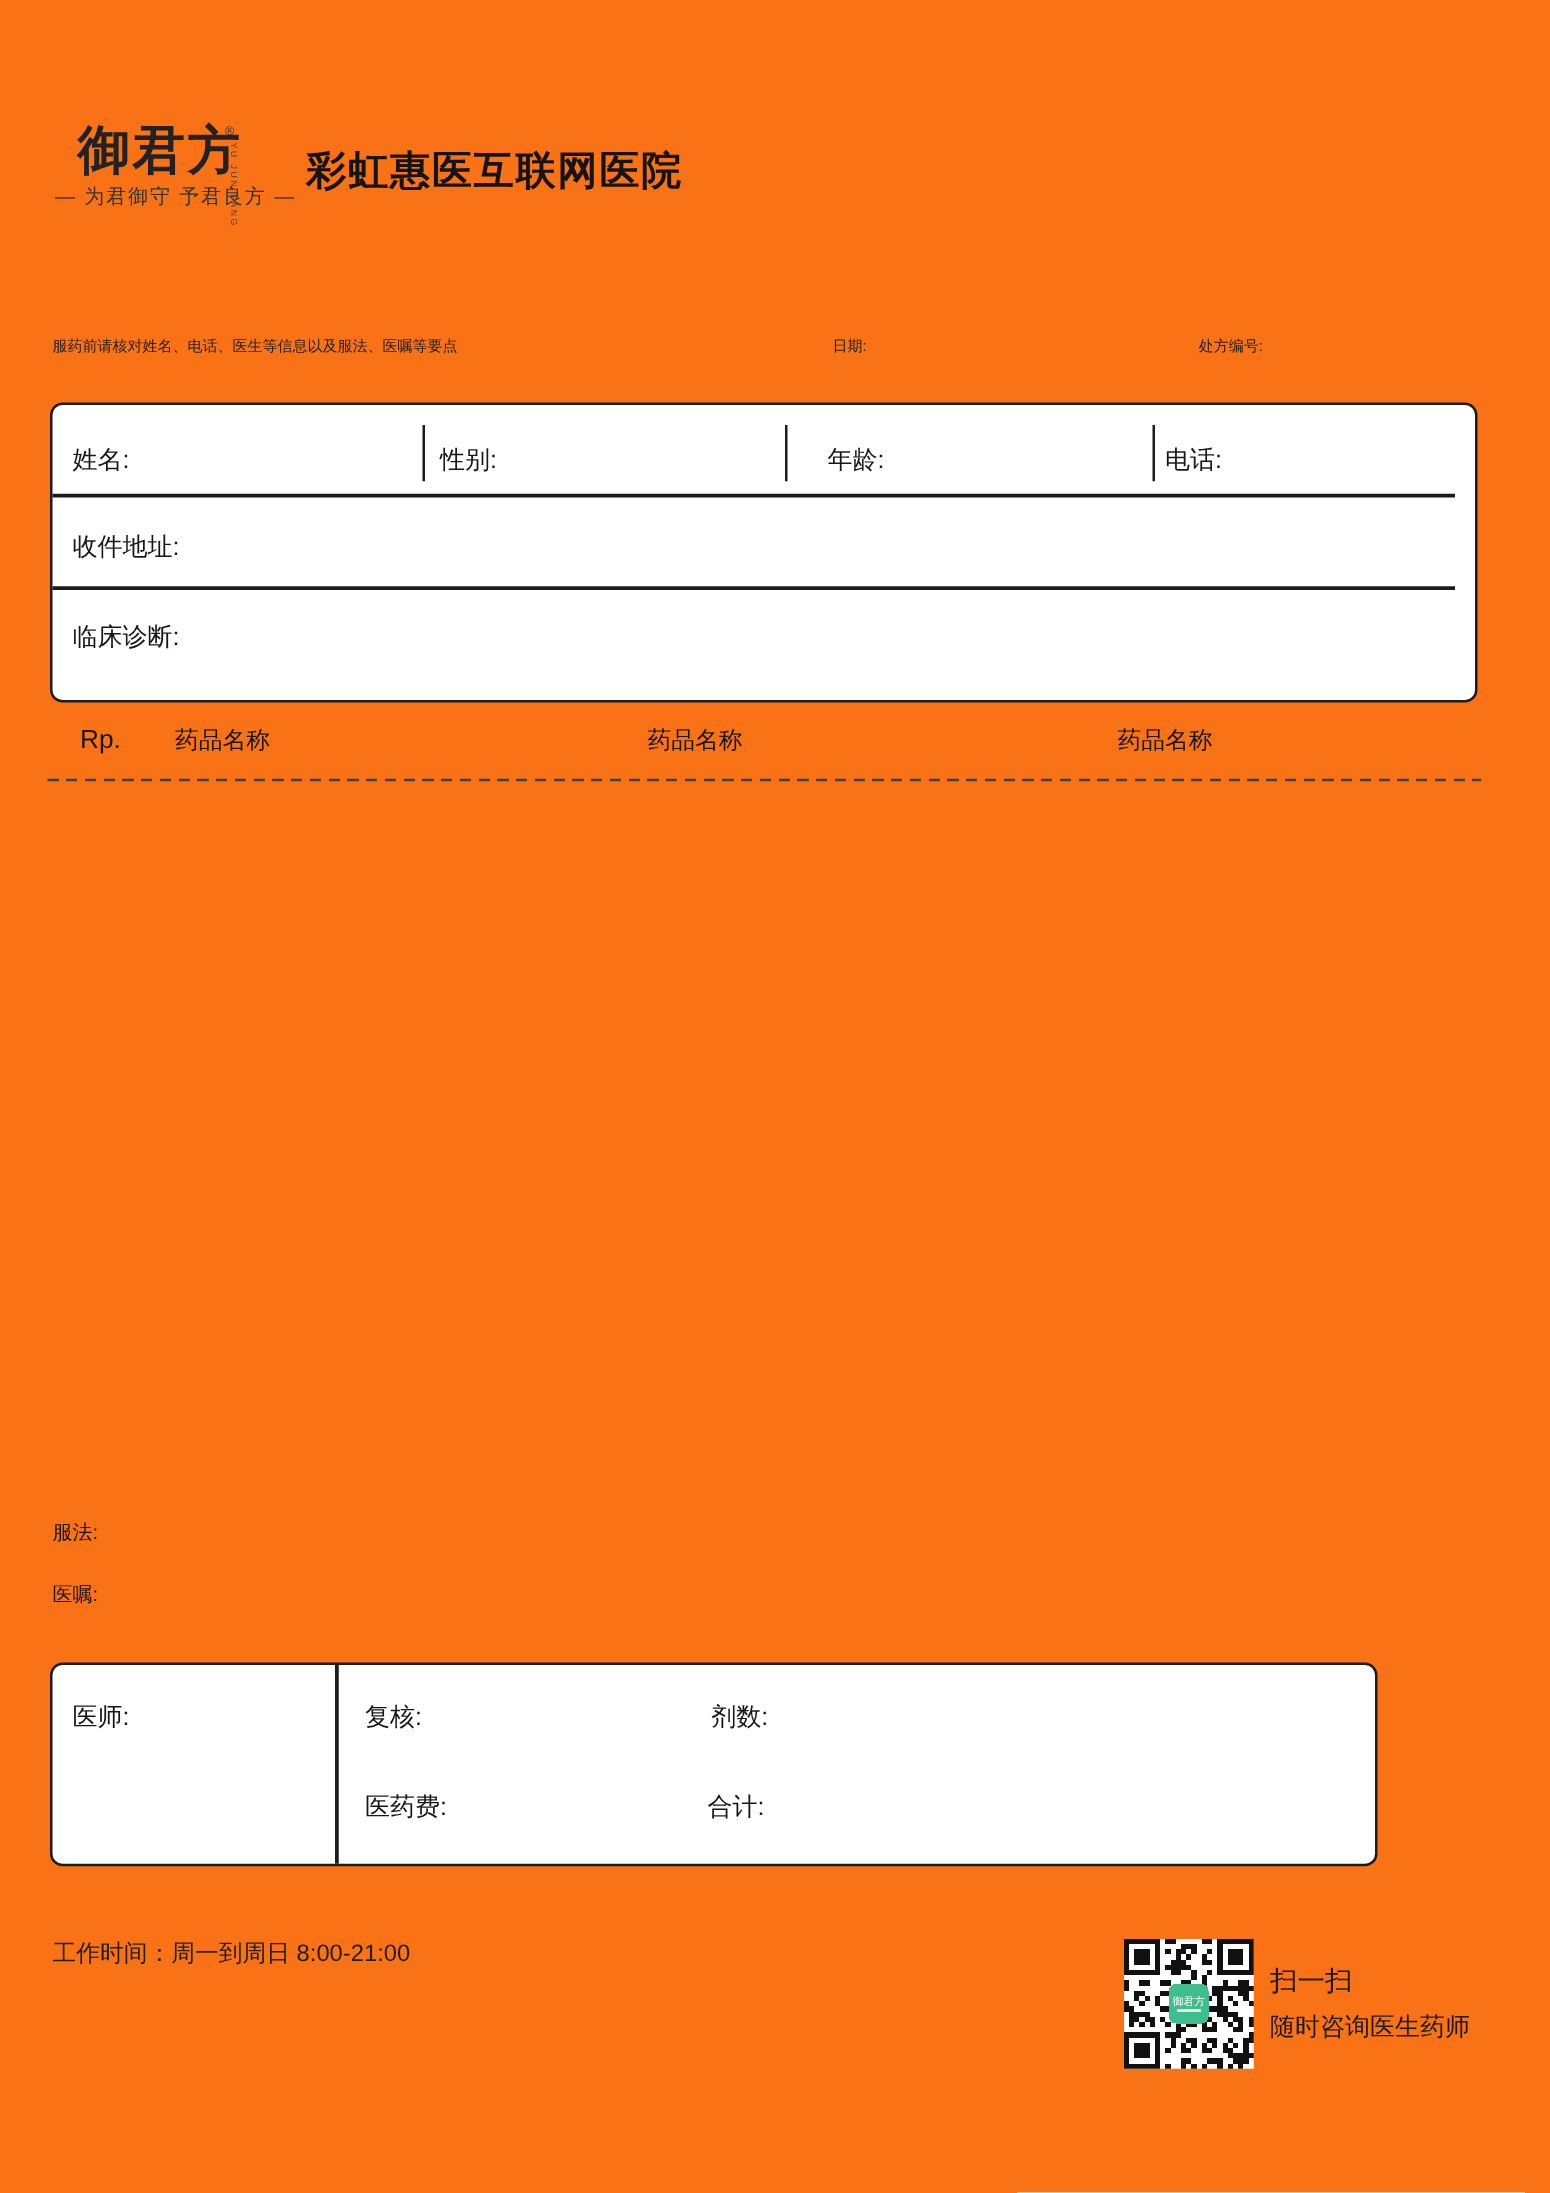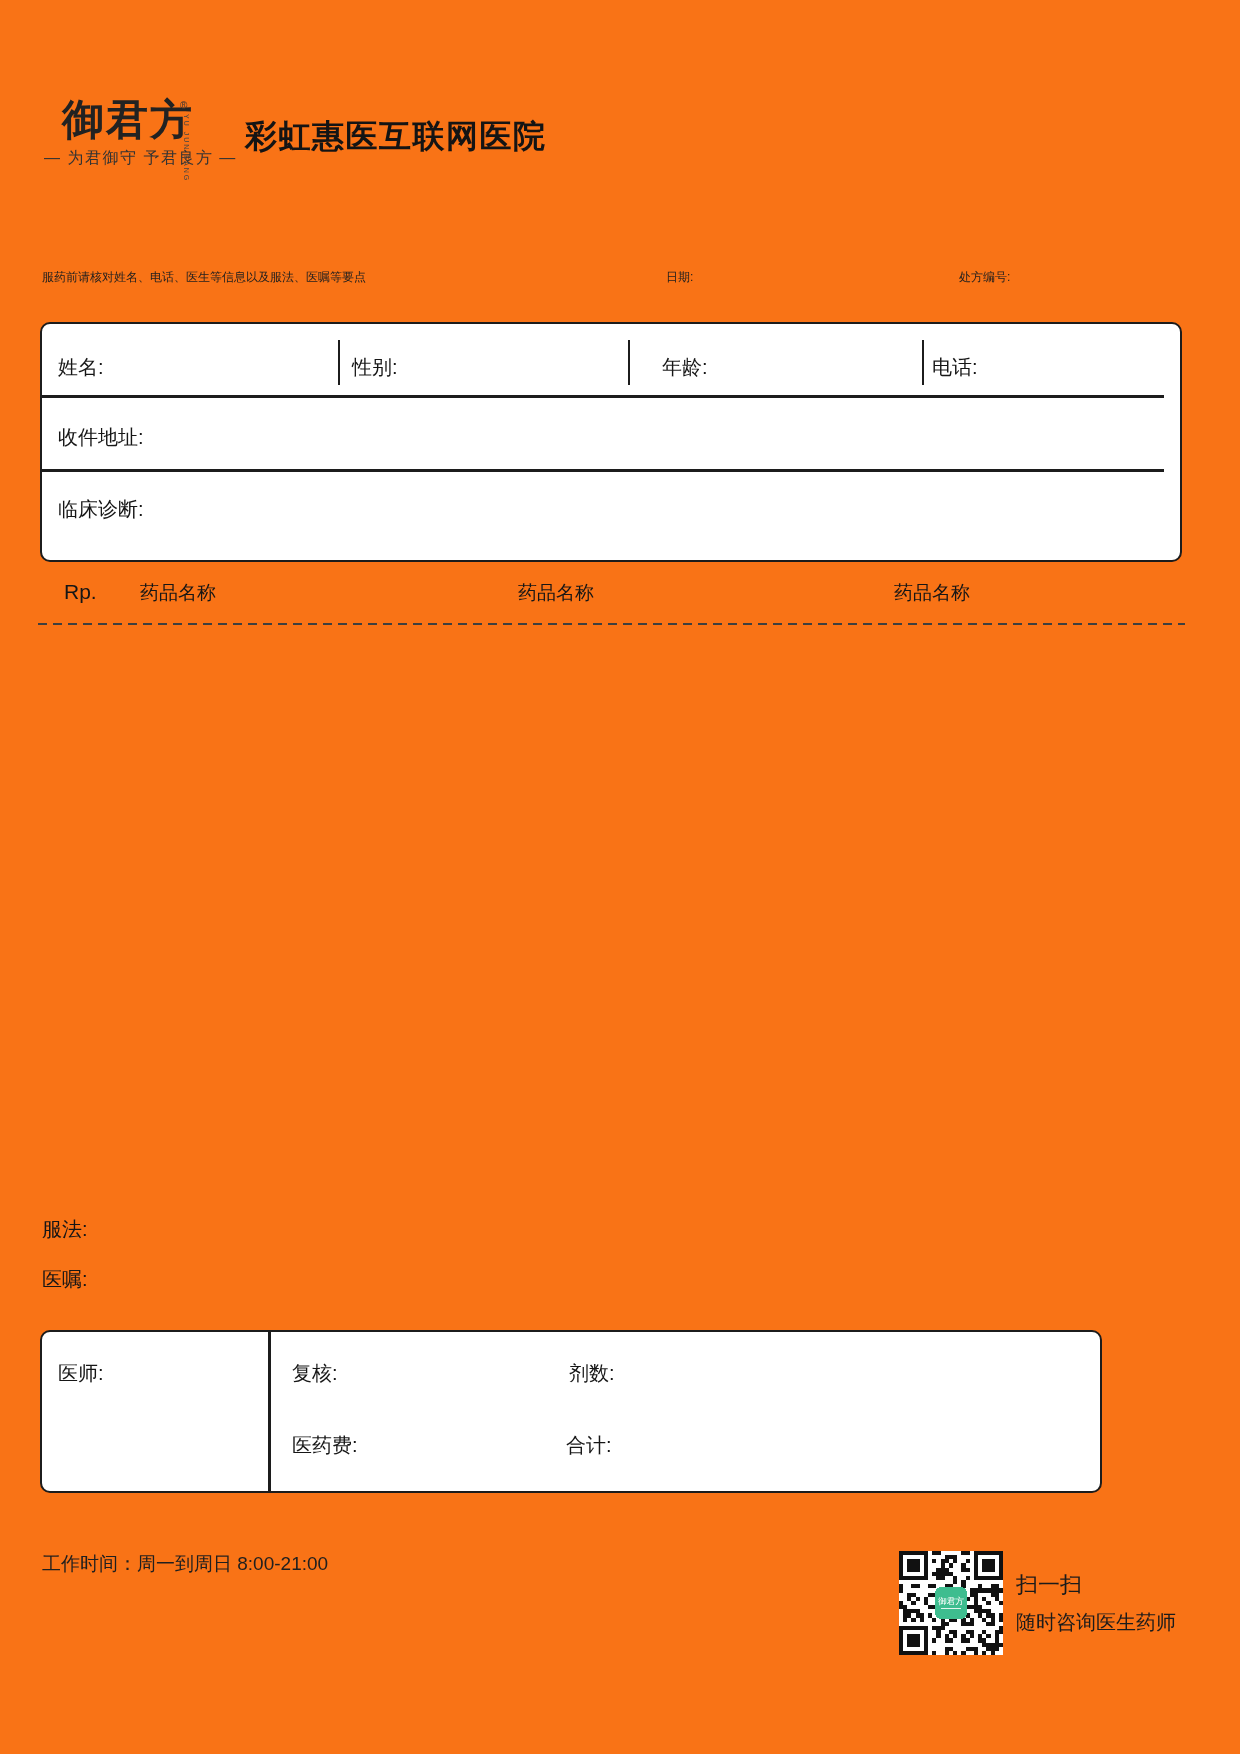--- a/index.html
+++ b/index.html
@@ -33,21 +33,21 @@
   .sign-box    { left:40px; top:1330px; width:1062px; height:163px; }
   .box .label { position:absolute; font-size:20px; color:#161616; white-space:nowrap; }
   .vdiv { position:absolute; width:2px; background:#1c1c1c; }
   .hline { position:absolute; left:0; right:16px; height:2.5px; background:#1c1c1c; }
 
   .rp-label { left:64px; top:580px; font-size:21px; color:#161616; }
   .drug-head { top:582px; font-size:19px; color:#161616; }
   .dashed-sep { position:absolute; left:38px; top:623px; width:1147px; height:2px;
     background:repeating-linear-gradient(90deg,#3f3f3f 0,#3f3f3f 9px,transparent 9px,transparent 15px); }
 
-  .usage-label { left:42px; font-size:20px; color:#161616; }
+  .usage-label { left:42px; font-size:16px; color:#161616; }
 
   
   .foot-line { left:42px; font-size:19px; color:#1f1f1f; }
   .qr-wrap { position:absolute; left:899px; top:1551px; width:104px; height:104px; }
   .scan-title { left:1016px; top:1572px; font-size:22px; color:#1b1b1b; }
   .scan-sub { left:1016px; top:1611px; font-size:20px; color:#1b1b1b; }
 </style>
 </head>
 <body>
 

